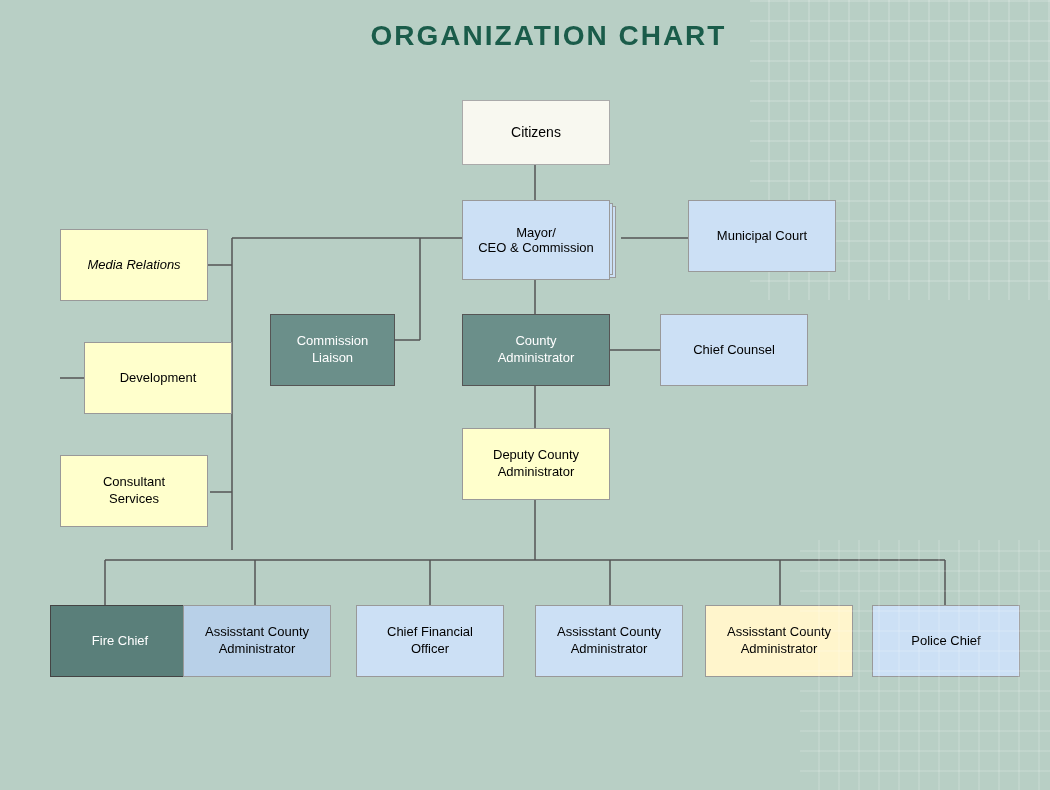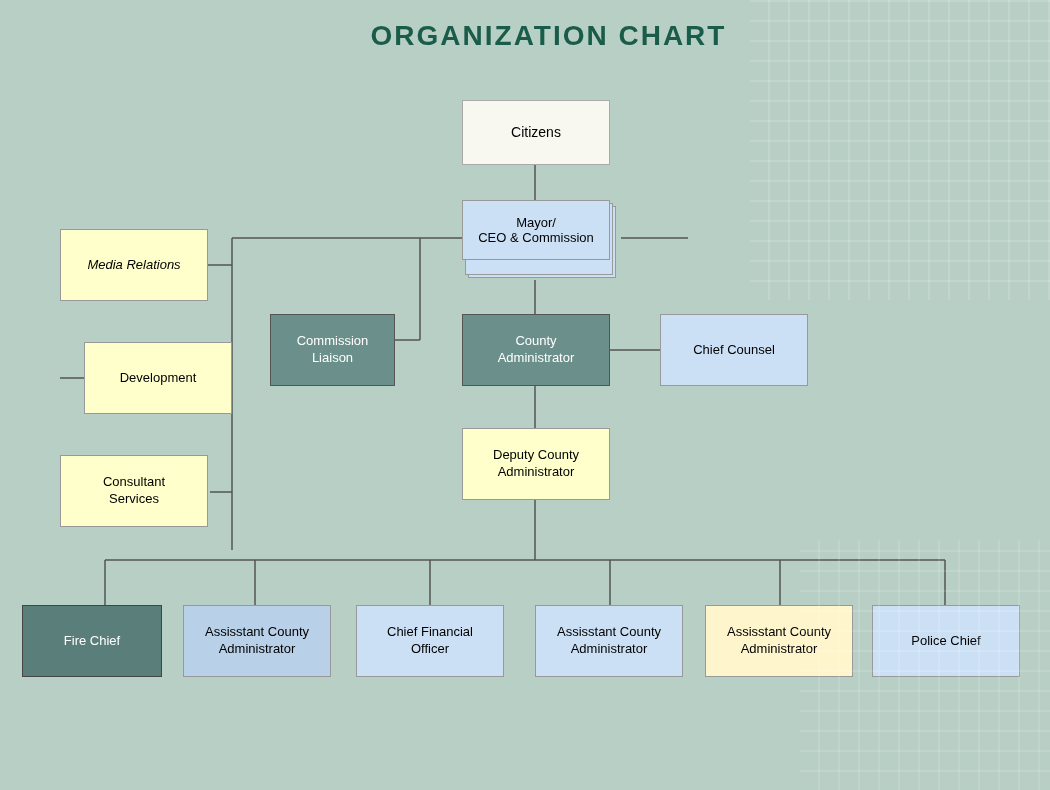--- a/index.html
+++ b/index.html
@@ -130,21 +130,21 @@
     .mayor-stack .stack-bg2 {
       position: absolute;
       top: 3px; left: 3px;
       width: 148px; height: 72px;
       background-color: #cce0f5;
       border: 1px solid #999;
     }
     .mayor-stack .stack-front {
       position: absolute;
       top: 0; left: 0;
-      width: 148px; height: 60px;
+      width: 148px; height: 80px;
       background-color: #cce0f5;
       border: 1px solid #999;
       display: flex;
       align-items: center;
       justify-content: center;
       text-align: center;
       font-size: 13px;
       padding: 8px;
     }
   </style>
@@ -198,20 +198,23 @@
 
   <div class="mayor-stack" style="left:462px; top:130px;">
     <div class="stack-bg1"></div>
     <div class="stack-bg2"></div>
     <div class="stack-front">
       <span style="white-space:pre-line;">Mayor/
 CEO &amp; Commission</span>
     </div>
   </div>
 
+  <div class="box box-blue-light" style="left:688px; top:130px; width:148px; height:72px;">
+    <span>Municipal Court</span>
+  </div>
 
   <div class="box box-yellow" style="left:60px; top:159px; width:148px; height:72px;font-style:italic;">
     <span>Media Relations</span>
   </div>
 
   <div class="box box-yellow" style="left:60px; top:272px; width:148px; height:72px;margin-left:24px;">
     <span>Development</span>
   </div>
 
   <div class="box box-yellow" style="left:60px; top:385px; width:148px; height:72px;">
@@ -231,21 +234,21 @@
 
   <div class="box box-blue-light" style="left:660px; top:244px; width:148px; height:72px;">
     <span>Chief Counsel</span>
   </div>
 
   <div class="box box-yellow" style="left:462px; top:358px; width:148px; height:72px;">
     <span style="white-space:pre-line;">Deputy County
 Administrator</span>
   </div>
 
-  <div class="box box-teal-dark" style="left:22px; top:535px; width:140px; height:72px; color:white;">
+  <div class="box box-teal-dark" style="left:50px; top:535px; width:140px; height:72px; color:white;">
     <span>Fire Chief</span>
   </div>
 
   <div class="box box-blue-med" style="left:183px; top:535px; width:148px; height:72px;">
     <span style="white-space:pre-line;">Assisstant County
 Administrator</span>
   </div>
 
   <div class="box box-blue-light" style="left:356px; top:535px; width:148px; height:72px;">
     <span style="white-space:pre-line;">Chief Financial

